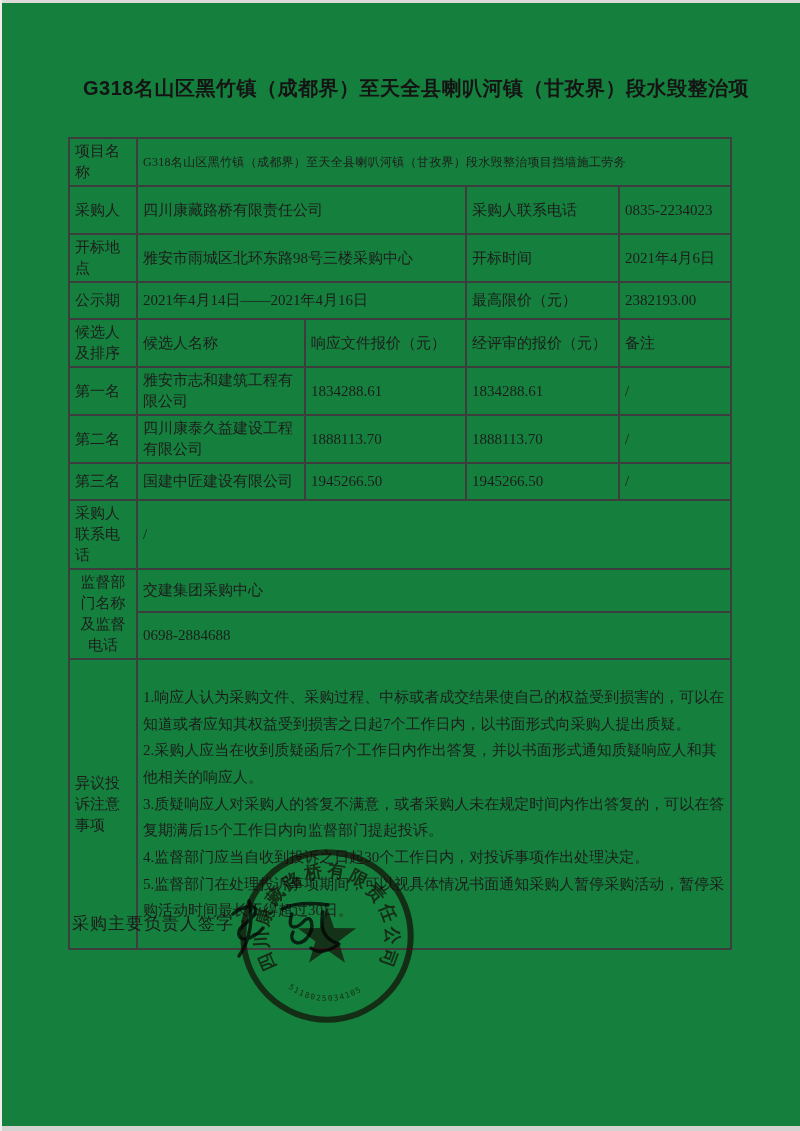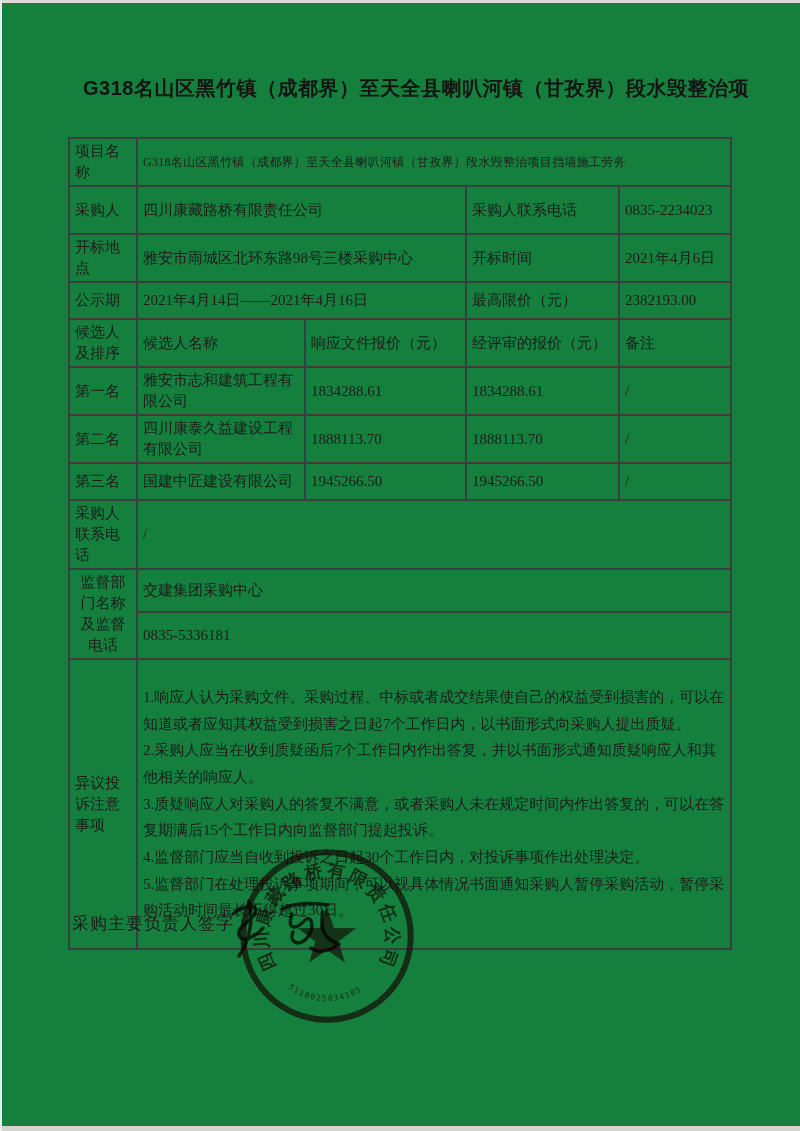--- a/index.html
+++ b/index.html
@@ -131,21 +131,21 @@
       </tr>
       <tr style="height:47px">
         <td class="lbl">采购人联系电话</td>
         <td colspan="4" class="center">/</td>
       </tr>
       <tr style="height:36px">
         <td class="lbl-center" rowspan="2">监督部门名称及监督电话</td>
         <td colspan="4" class="center">交建集团采购中心</td>
       </tr>
       <tr style="height:40px">
-        <td colspan="4" class="center">0835-5336181</td>
+        <td colspan="4" class="center">0698-2884688</td>
       </tr>
       <tr style="height:290px">
         <td class="lbl">异议投诉注意事项</td>
         <td colspan="4" class="notice-cell">
           <div class="notice-item">1.响应人认为采购文件、采购过程、中标或者成交结果使自己的权益受到损害的，可以在知道或者应知其权益受到损害之日起7个工作日内，以书面形式向采购人提出质疑。</div>
           <div class="notice-item">2.采购人应当在收到质疑函后7个工作日内作出答复，并以书面形式通知质疑响应人和其他相关的响应人。</div>
           <div class="notice-item">3.质疑响应人对采购人的答复不满意，或者采购人未在规定时间内作出答复的，可以在答复期满后15个工作日内向监督部门提起投诉。</div>
           <div class="notice-item">4.监督部门应当自收到投诉之日起30个工作日内，对投诉事项作出处理决定。</div>
           <div class="notice-item">5.监督部门在处理投诉事项期间，可以视具体情况书面通知采购人暂停采购活动，暂停采购活动时间最长不得超过30日。</div>
         </td>

